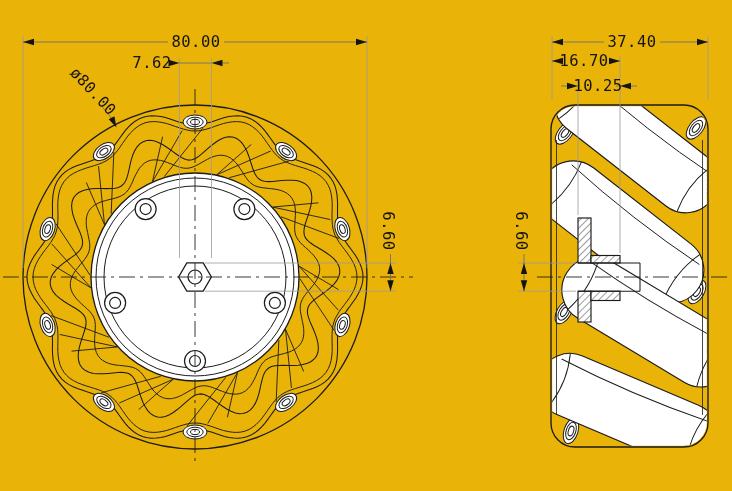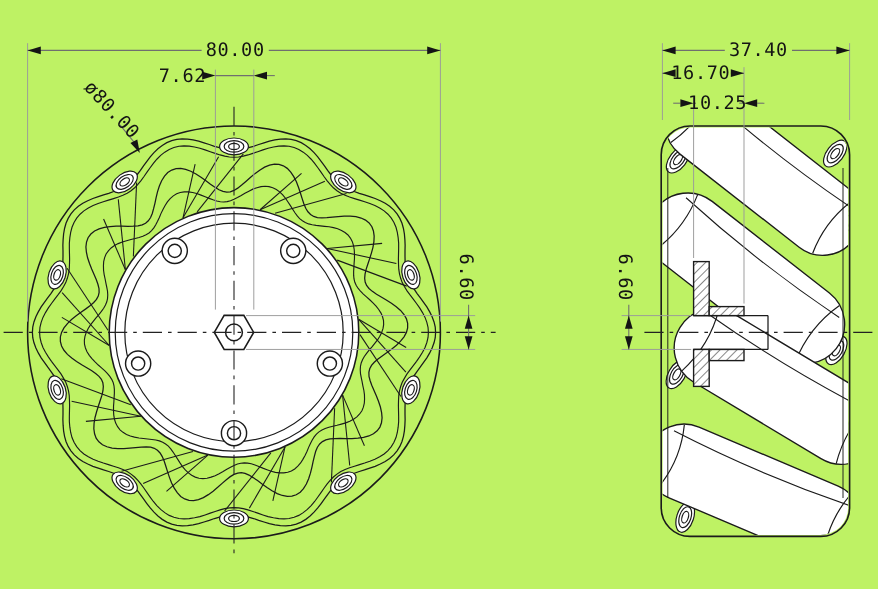--- a/index.html
+++ b/index.html
@@ -1,16 +1,16 @@
 <!DOCTYPE html>
 <html><head>
 <meta charset="utf-8">
 <style>
   html,body{margin:0;padding:0;background:#f4f4f4;}
-  .stage{position:relative;width:732px;height:491px;background:#bef264;overflow:hidden;
+  .stage{position:relative;width:732px;height:491px;background:#eab308;overflow:hidden;
          font-family:"DejaVu Sans Mono","Liberation Mono",monospace;}
   svg{position:absolute;left:0;top:0;}
   text{fill:#141414;}
   .dimtext{font-size:15.5px;letter-spacing:0.5px;}
 </style>
 </head>
 <body>
 
 <div class="stage">
 <svg width="732" height="491" viewBox="0 0 732 491">

